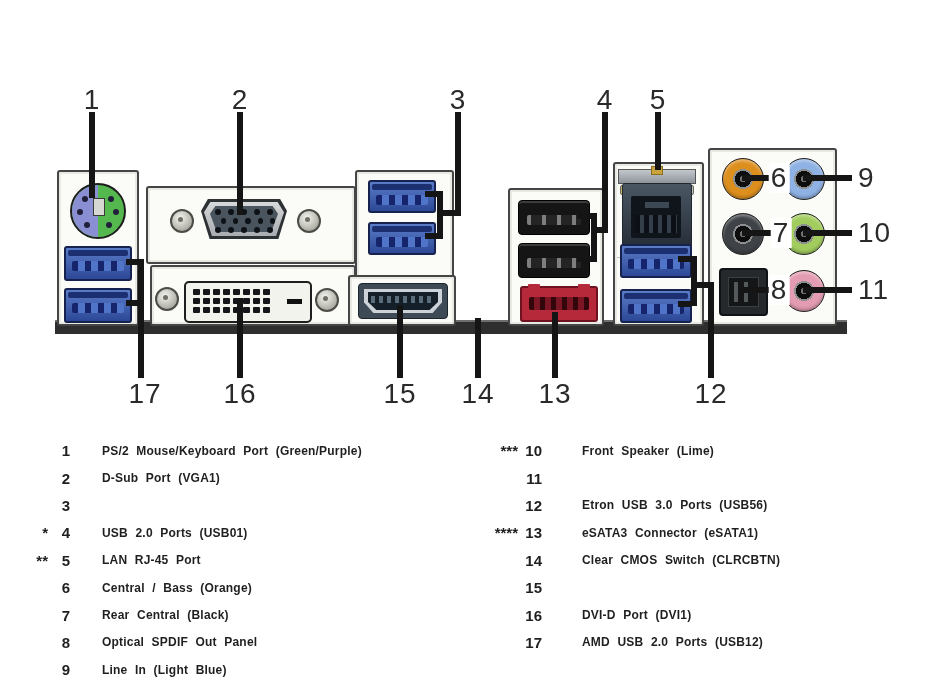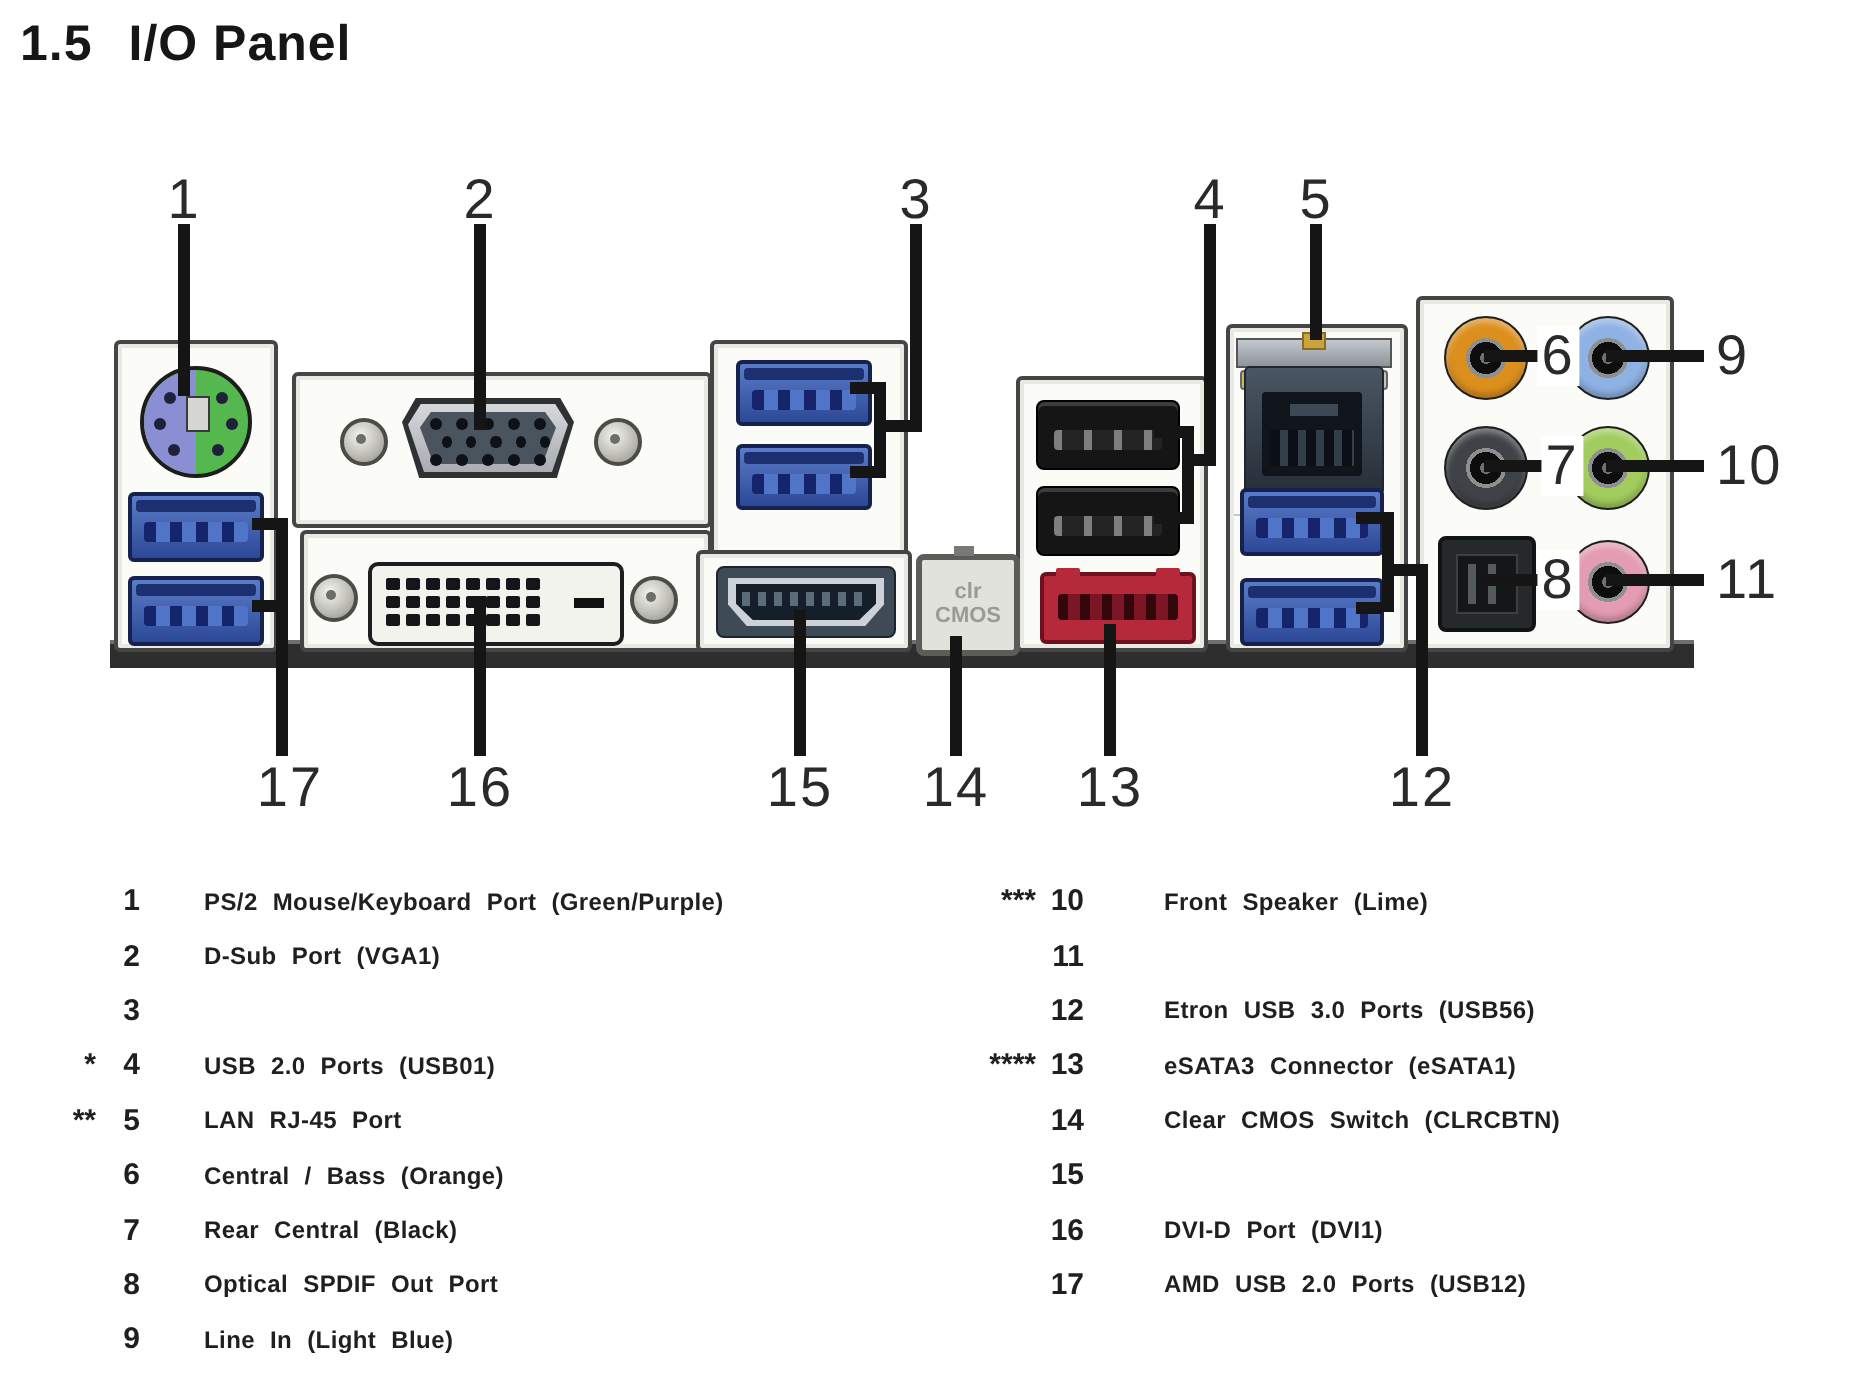--- a/index.html
+++ b/index.html
@@ -142,24 +142,20 @@
   .lrow .num{text-align:right;font-weight:bold;font-size:15px;}
   .legend-col.left .lrow .lbl{padding-left:32px;}
   .legend-col.right .lrow .lbl{padding-left:40px;}
   .lrow .lbl{font-weight:bold;font-size:12px;letter-spacing:.2px;word-spacing:4px;white-space:nowrap;}
 </style>
 </head>
 <body>
 
 <div class="page">
 
-  <div class="title">
-    <span>1.5</span>
-    <span>I/O Panel</span>
-  </div>
 
   <div class="strip"></div>
 
   <div class="blk" style="left:57px;top:170px;width:78px;height:152px;"></div>
   <div class="blk" style="left:146px;top:186px;width:206px;height:74px;"></div>
   <div class="blk" style="left:150px;top:265px;width:202px;height:57px;"></div>
   <div class="blk" style="left:355px;top:170px;width:95px;height:108px;"></div>
   <div class="blk" style="left:348px;top:275px;width:104px;height:47px;"></div>
   <div class="blk" style="left:508px;top:188px;width:92px;height:134px;"></div>
   <div class="blk" style="left:613px;top:162px;width:87px;height:160px;"></div>
@@ -270,27 +266,20 @@
     <span class="lip"></span>
       <span class="tongue"></span>
     </div>
 
   <div class="hdmi">
     <span class="frame"></span>
       <span class="cav"></span>
       <span class="teeth"></span>
   </div>
 
-  <div class="cmos">
-    <span class="tab"></span>
-    <span class="txt">
-      <span>clr</span>
-      <span>CMOS</span>
-    </span>
-  </div>
 
   <div class="usb2" style="left:518px;top:200px;">
       <span class="tongue"></span>
     </div>
   <div class="usb2" style="left:518px;top:243px;">
       <span class="tongue"></span>
     </div>
 
   <div class="esata">
     <span class="tab" style="left:6px;"></span>
@@ -420,21 +409,21 @@
         <span class="lbl">Central / Bass (Orange)</span>
       </div>
     <div class="lrow">
         <span class="pfx"></span>
         <span class="num">7</span>
         <span class="lbl">Rear Central (Black)</span>
       </div>
     <div class="lrow">
         <span class="pfx"></span>
         <span class="num">8</span>
-        <span class="lbl">Optical SPDIF Out Port</span>
+        <span class="lbl">Optical SPDIF Out Panel</span>
       </div>
     <div class="lrow">
         <span class="pfx"></span>
         <span class="num">9</span>
         <span class="lbl">Line In (Light Blue)</span>
       </div>
   </div>
 
   <div class="legend-col right">
     <div class="lrow">

